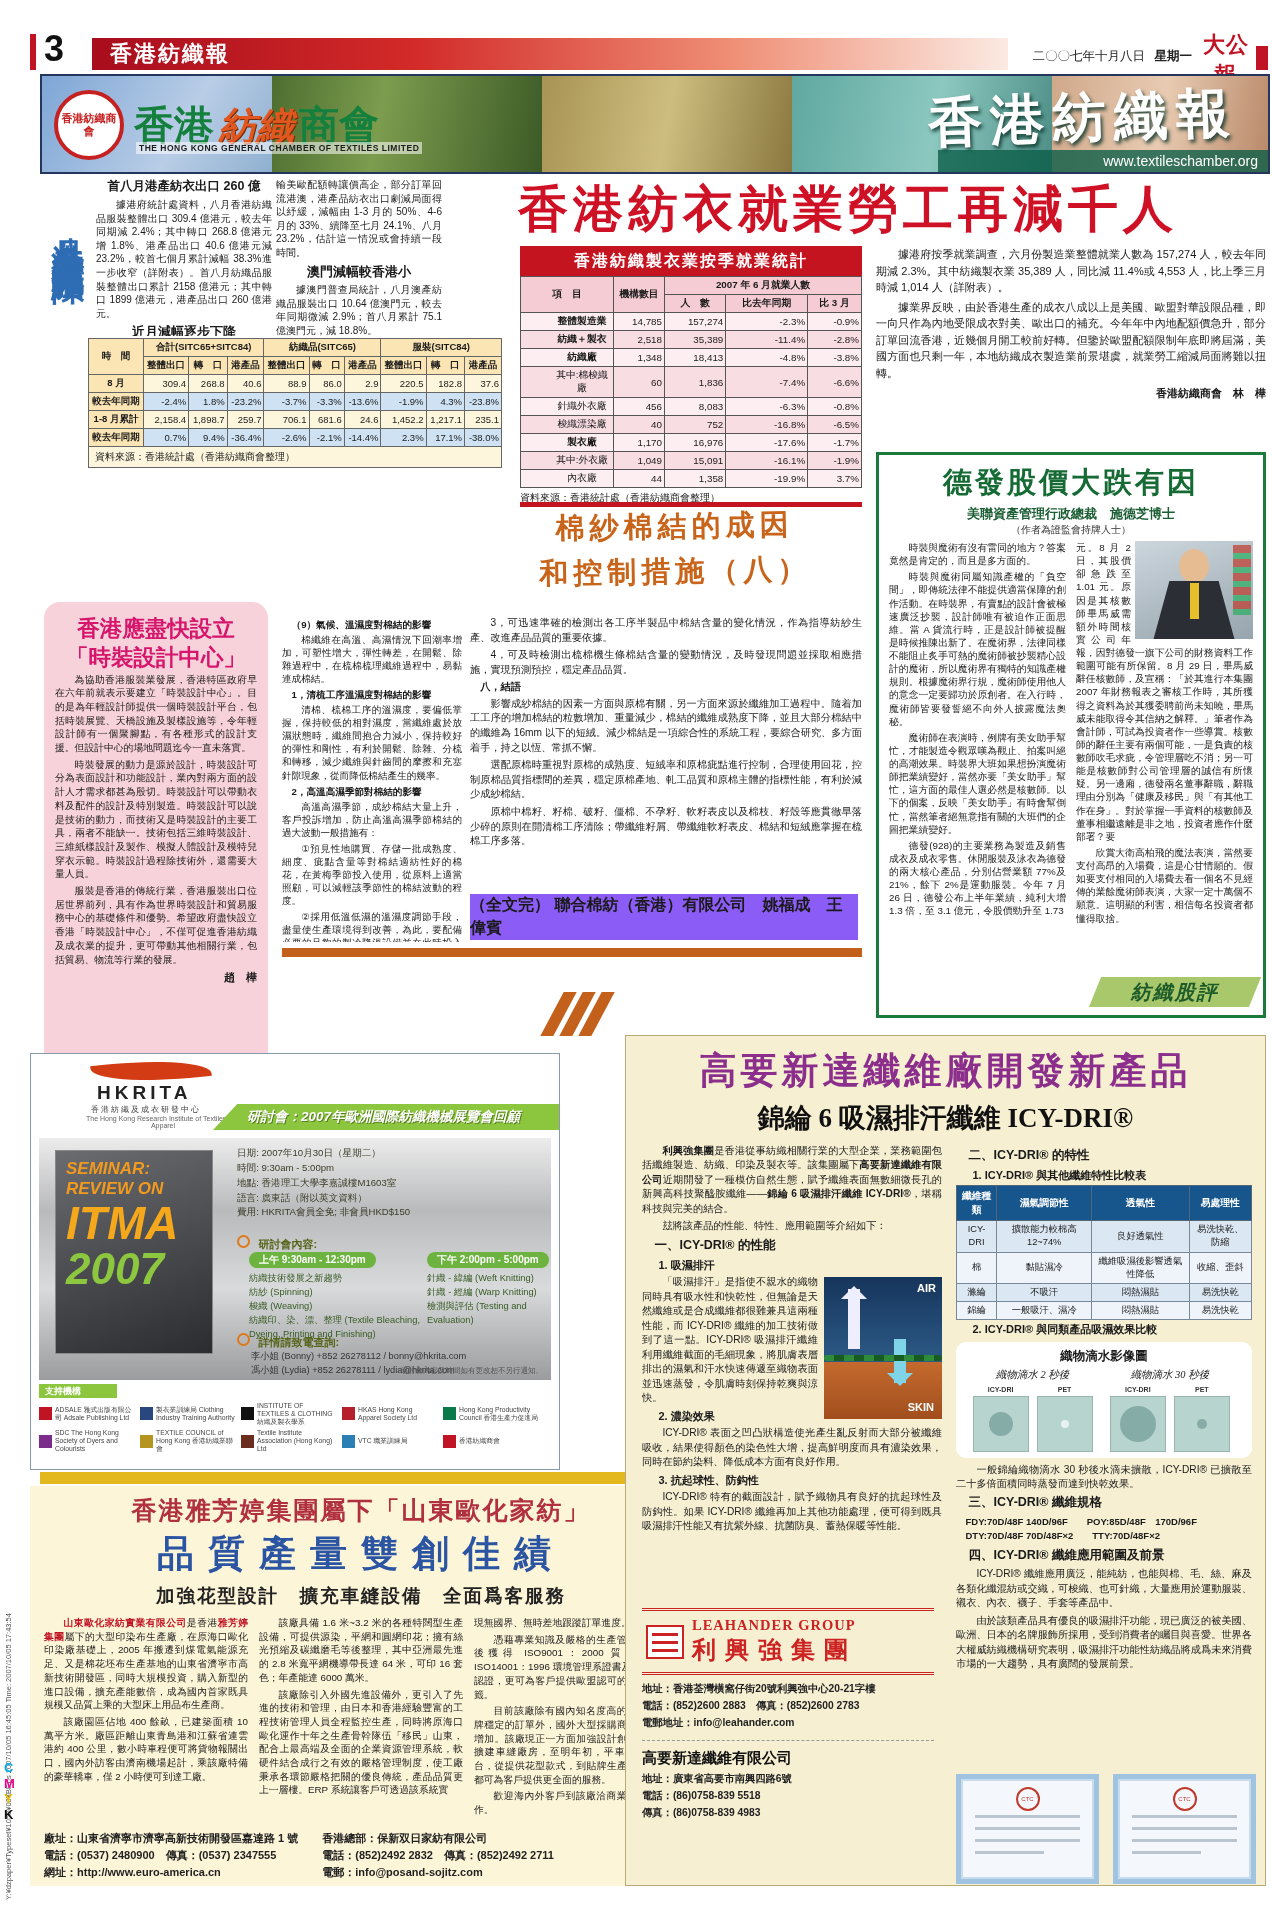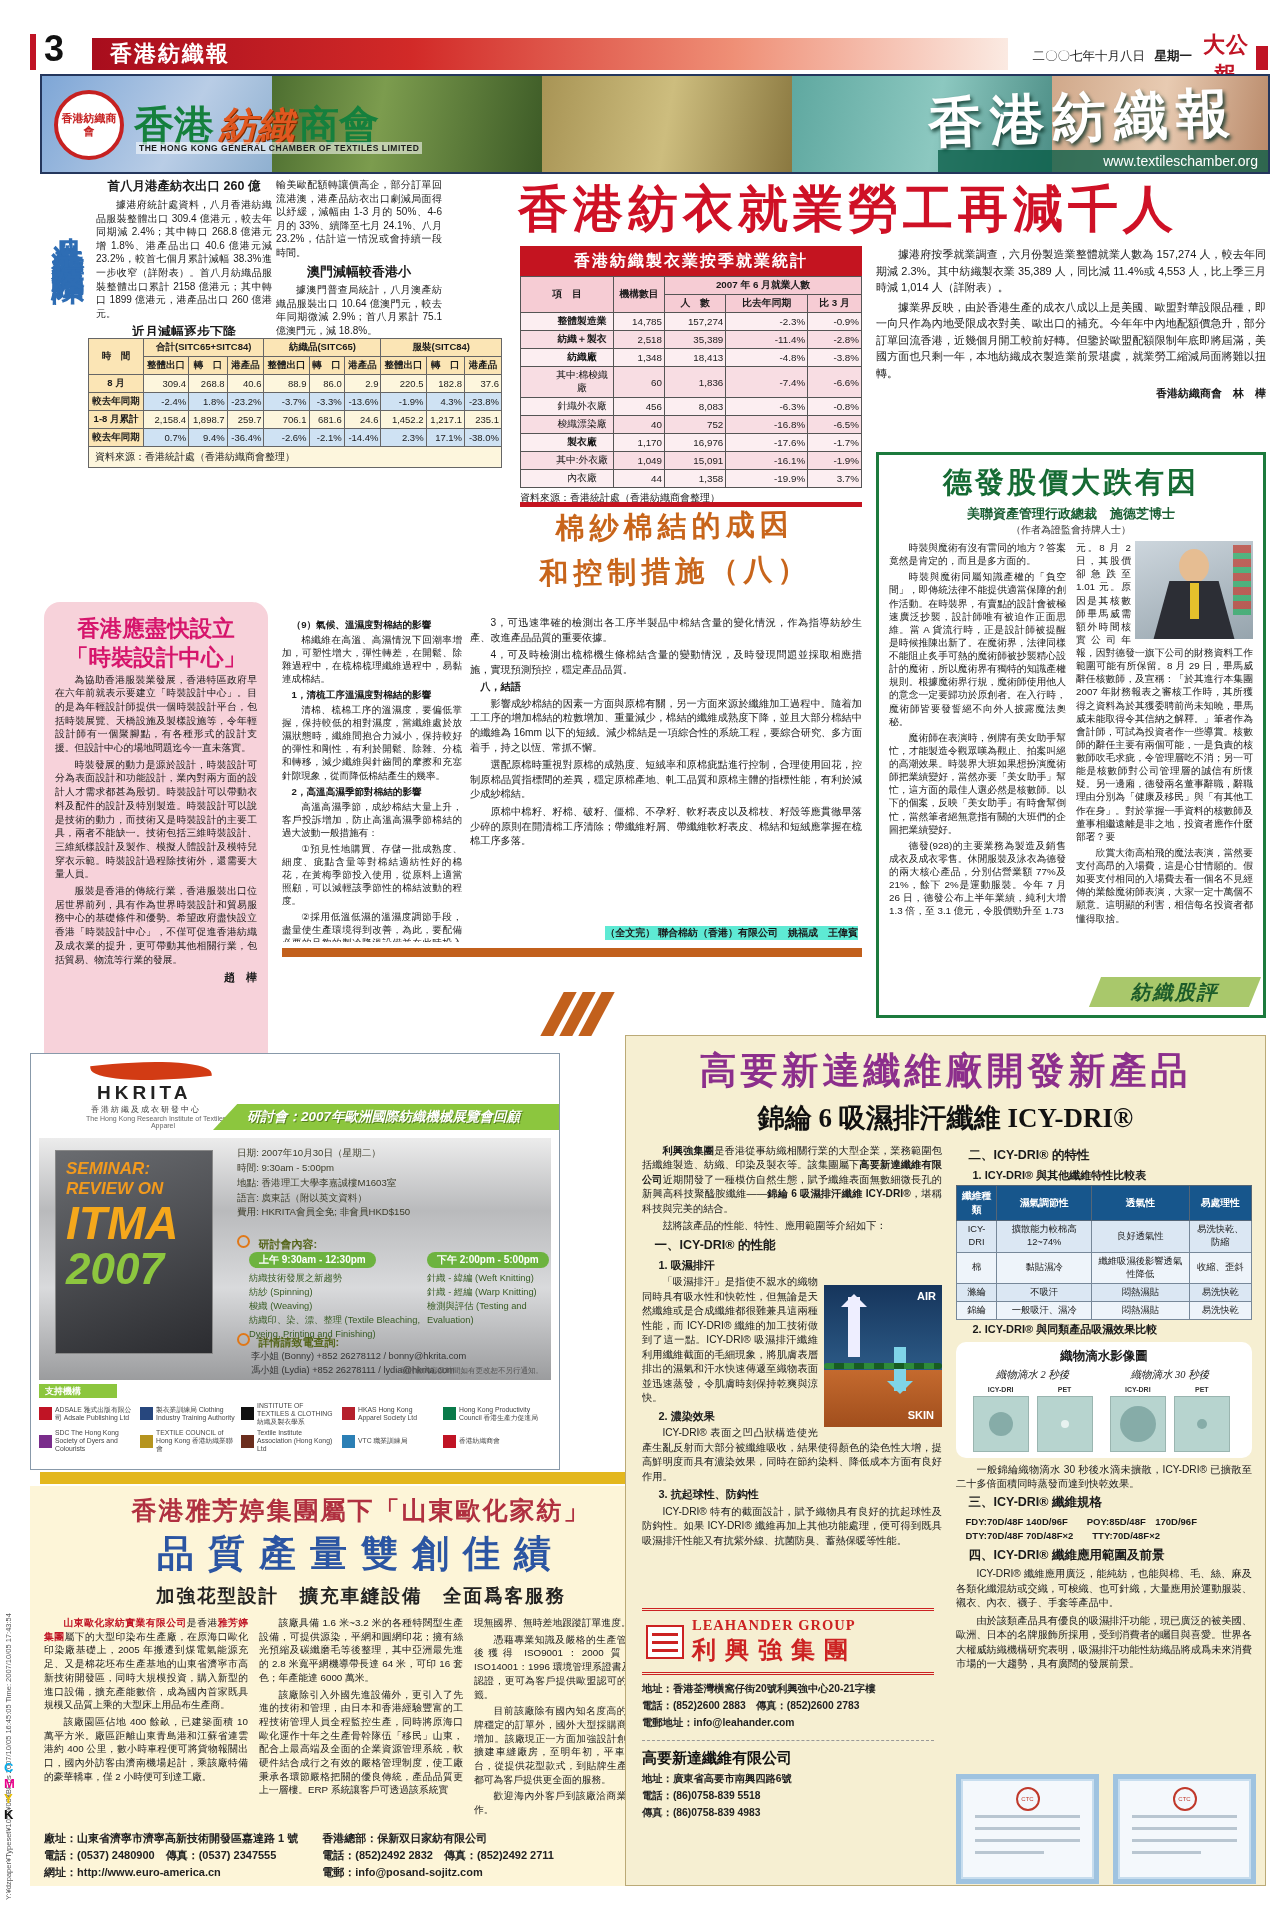--- a/index.html
+++ b/index.html
@@ -96,21 +96,21 @@
      transform:skewX(-22deg);display:flex;align-items:center;justify-content:center;}
   .tag span{transform:skewX(22deg);font-style:italic;font-weight:900;font-size:20px;color:#1d5c2a;
      font-family:"Liberation Serif",serif;letter-spacing:2px;}
   
   .cot-title{left:505px;top:504px;width:340px;text-align:center;color:#c8651b;
      font-family:"DejaVu Serif",serif;font-weight:bold;font-size:29px;line-height:1.55;letter-spacing:5px;
      transform:rotate(-1deg);}
   .cot-a{left:282px;top:616px;width:180px;height:326px;overflow:hidden;font-size:9.6px;line-height:1.36;}
   .cot-b{left:470px;top:616px;width:392px;height:326px;overflow:hidden;font-size:10.2px;line-height:1.43;position:absolute;}
   .cot-h{font-weight:bold;text-indent:1em;margin:2px 0;}
-  .cot-credit{position:absolute;right:4px;bottom:2px;background:#5eead4;font-weight:bold;font-size:10px;}
+  .cot-credit{position:absolute;right:4px;bottom:2px;background:#8b5cf6;font-weight:bold;font-size:16px;}
   .cot-div{left:282px;top:948px;width:580px;height:9px;background:#c2601c;}
   
   .pink{left:44px;top:602px;width:224px;height:536px;background:#f7d2da;border-radius:16px;
      box-sizing:border-box;padding:12px 11px;overflow:hidden;}
   .pink-t{font-size:22.5px;font-weight:900;color:#d6156c;text-align:center;line-height:1.3;}
   .pink p{font-size:9.8px;line-height:1.4;}
   
   .slashes{left:552px;top:992px;width:80px;height:46px;}
   .slashes i{display:inline-block;width:13px;height:44px;background:#c2601c;transform:skewX(-28deg);margin-right:6px;}
   
@@ -164,21 +164,21 @@
   
   .icy{left:625px;top:1035px;width:641px;height:851px;background:#f6efd2;border:1px solid #bbaa77;
      box-sizing:border-box;overflow:hidden;}
   .icy-h1{text-align:center;font-size:37px;font-weight:900;color:#8c2f8c;letter-spacing:4px;margin-top:10px;}
   .icy-h2{text-align:center;font-family:"Liberation Serif",serif;font-size:27px;font-weight:bold;color:#111;margin-top:4px;}
   .icy-left{position:absolute;left:16px;top:108px;width:300px;height:452px;overflow:hidden;
      font-size:10.2px;line-height:1.42;}
   .icy-right{position:absolute;left:330px;top:108px;width:296px;font-size:10.2px;line-height:1.42;}
   .icy-s{font-weight:900;font-size:12.5px;text-indent:1em;margin:3px 0;}
   .icy-ss{font-weight:bold;font-size:11px;text-indent:1.5em;margin:2px 0;}
-  .diag{float:right;width:118px;height:142px;margin:10px 0 4px 6px;position:relative;overflow:hidden;}
+  .diag{float:right;width:118px;height:142px;margin:2px 0 4px 6px;position:relative;overflow:hidden;}
   .diag .air{position:absolute;inset:0 0 40% 0;background:linear-gradient(180deg,#16355c,#2c5a86);}
   .diag .skin{position:absolute;inset:60% 0 0 0;background:linear-gradient(180deg,#c46a2e,#a14e1d);}
   .diag .airlab{position:absolute;right:6px;top:4px;color:#fff;font-weight:bold;font-size:11px;}
   .diag .skinlab{position:absolute;right:8px;bottom:4px;color:#fff;font-weight:bold;font-size:11px;}
   .diag .up{position:absolute;left:24px;top:12px;width:12px;height:60px;background:#eef;}
   .diag .up::before{content:"";position:absolute;left:-7px;top:-16px;border:13px solid transparent;border-bottom-color:#eef;}
   .diag .down{position:absolute;left:70px;top:62px;width:12px;height:44px;background:#7fd4e8;}
   .diag .down::after{content:"";position:absolute;left:-7px;bottom:-16px;border:13px solid transparent;border-top-color:#7fd4e8;}
   .diag .wave{position:absolute;left:0;top:78px;width:100%;height:6px;
      background:repeating-linear-gradient(90deg,#2e8b3a 0 10px,#175c22 10px 20px);border-radius:3px;}

